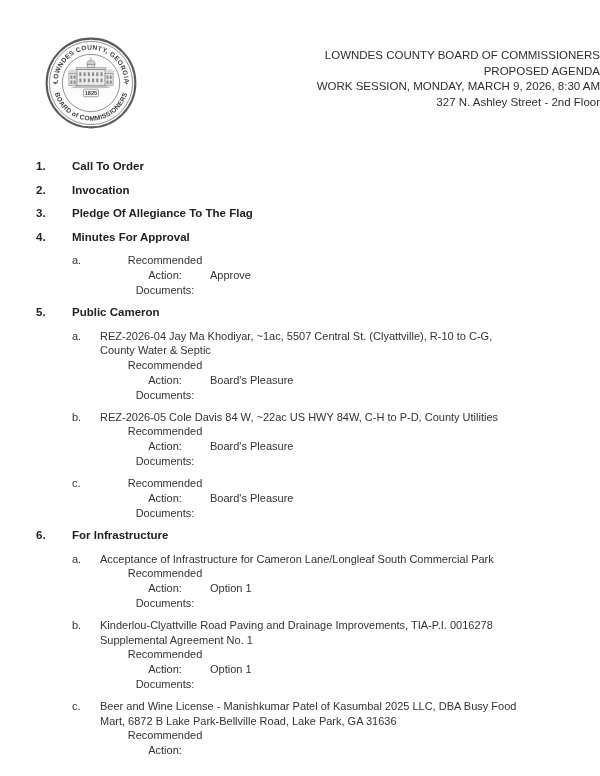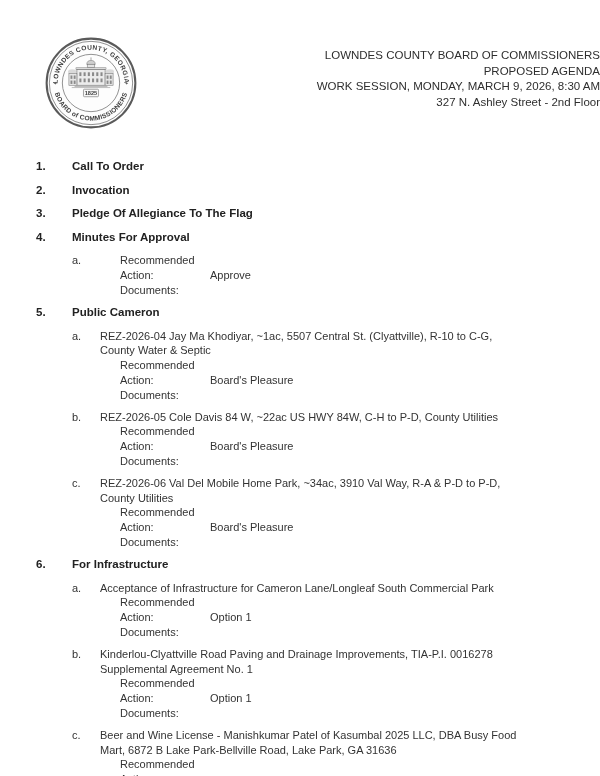--- a/index.html
+++ b/index.html
@@ -16,21 +16,21 @@
   }
   
   .sections{padding:29px 0 0 36px;}
   .sec-row{display:flex;line-height:14px;margin-bottom:9.5px;font-weight:bold;font-size:11.5px;color:#222;}
   .sec-num{width:36px;flex:none;}
   .item{display:flex;margin-left:36px;margin-bottom:7px;font-size:11px;}
   .it-letter{width:28px;flex:none;line-height:14.5px;}
   .it-body{width:418px;}
   .it-text{line-height:14.5px;}
   .meta{margin-left:20px;line-height:15px;}
-  .meta-label{display:inline-block;width:90px;}
+  .meta-label{display:inline-block;width:90px;text-align:center;}
 </style>
 </head>
 <body>
 
 <div class="page">
 
   <header class="doc-header">
 
     <svg class="seal" viewBox="0 0 100 100" aria-hidden="true">
       <circle cx="50" cy="50" r="47.2" fill="#fdfdfd" stroke="#5a5a5a" stroke-width="2.2"></circle>
@@ -165,21 +165,20 @@
           </div>
           <div class="meta">
             <span class="meta-label">Documents:</span>
           </div>
         </div>
       </div>
 
       <div class="item">
         <span class="it-letter">c.</span>
         <div class="it-body">
-          <div class="it-text">REZ-2026-06 Val Del Mobile Home Park, ~34ac, 3910 Val Way, R-A &amp; P-D to P-D, County Utilities</div>
           <div class="meta">
             <span class="meta-label">Recommended Action:</span><span class="meta-value">Board's Pleasure</span>
           </div>
           <div class="meta">
             <span class="meta-label">Documents:</span>
           </div>
         </div>
       </div>
     </section>
 

